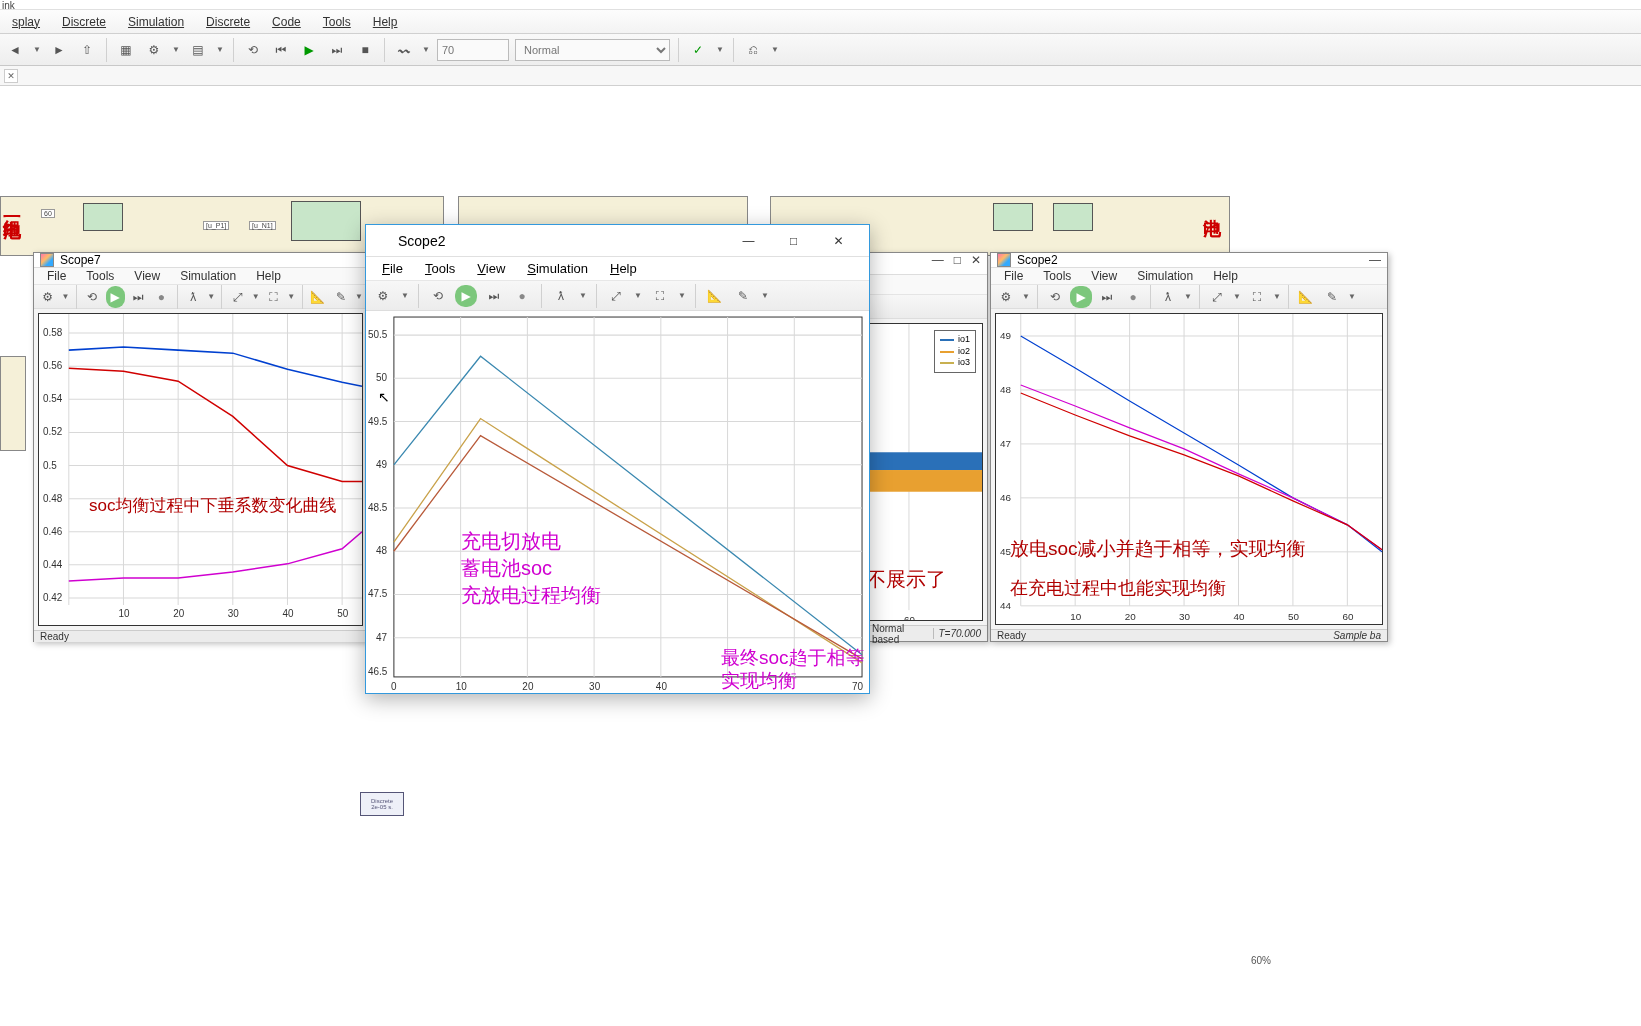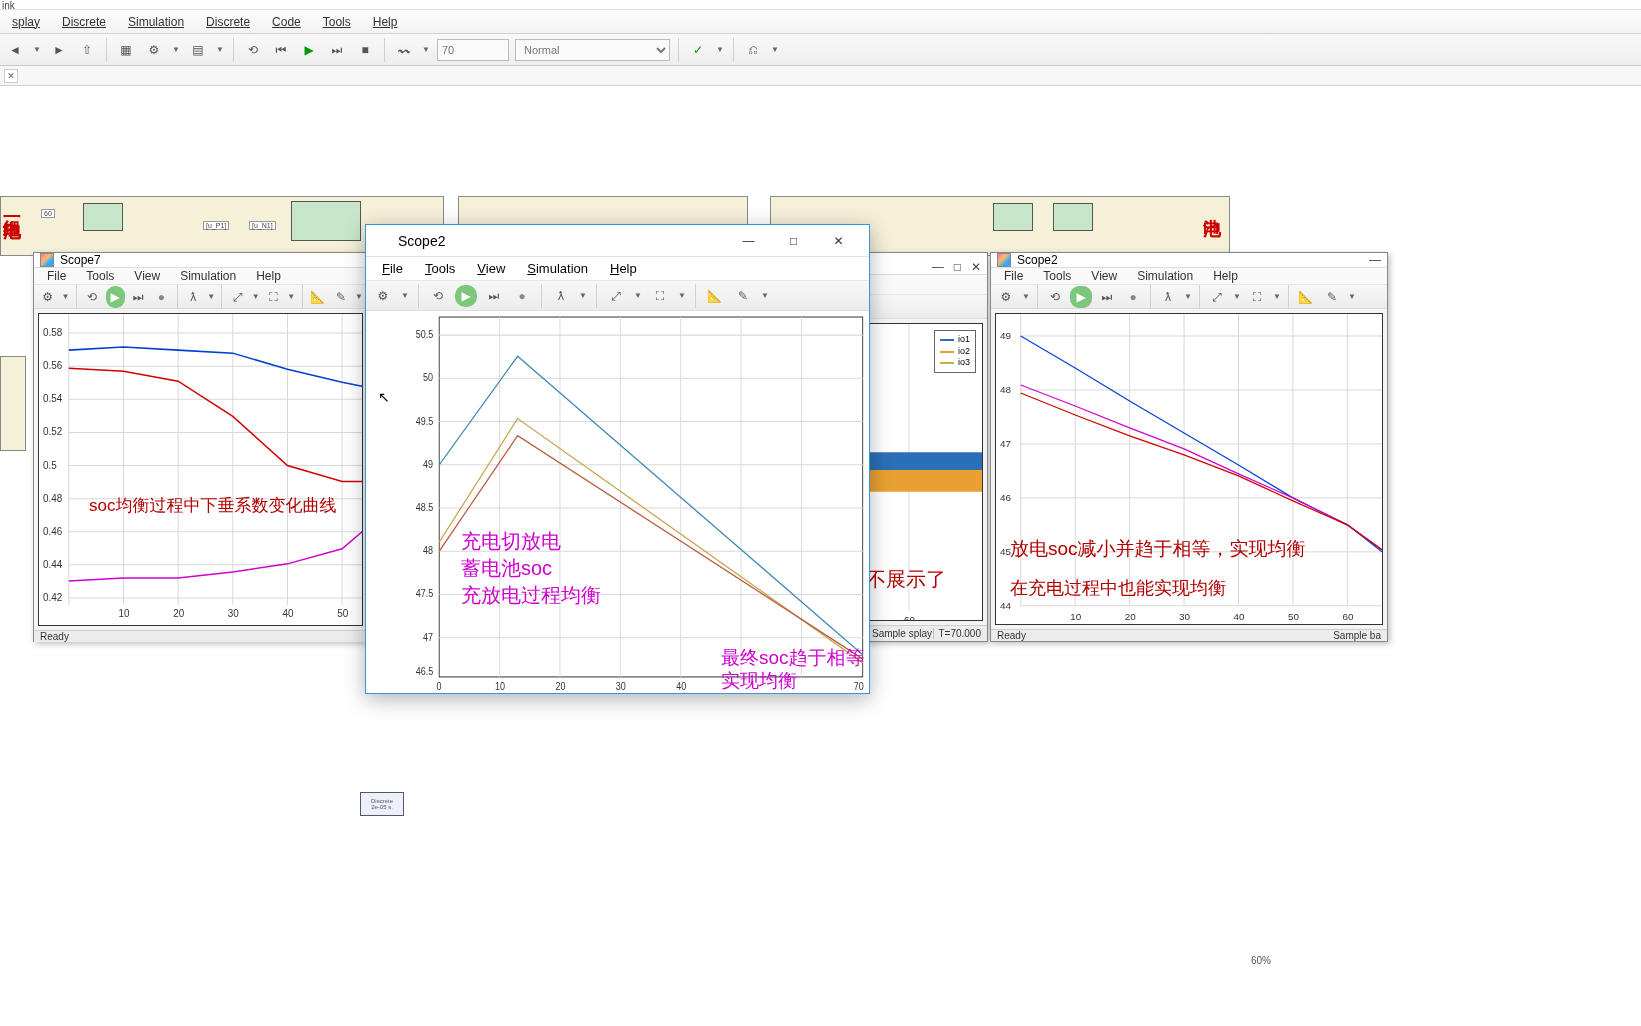--- a/index.html
+++ b/index.html
@@ -11,47 +11,47 @@
   .tb-sep { width: 1px; height: 24px; background: #d0d0d0; margin: 0 2px; }
   .tb-btn { width: 22px; height: 22px; display:flex; align-items:center; justify-content:center; border:1px solid transparent; border-radius:2px; color:#555; }
   .tb-dd { width:10px; text-align:center; color:#666; font-size:8px; }
   .tb-input { height:22px; border:1px solid #bbb; font-size:11px; padding:0 4px; background:#fafafa; color:#777; }
   .tabstrip { height: 20px; background:#f7f7f7; border-bottom:1px solid #d0d0d0; display:flex; align-items:center; padding-left:4px; }
   .tab-x { width:14px; height:14px; border:1px solid #ccc; background:#fff; font-size:9px; display:flex; align-items:center; justify-content:center; color:#666;}
   .canvas { position: relative; width: 100%; height: 880px; background:#fff; }
   .model-block { position:absolute; border:1px solid #888; background:#f5f0d8; }
   .redlabel { position:absolute; writing-mode:vertical-rl; color:#c00; font-weight:bold; font-size:18px; }
   .scope-win { position:absolute; background:#f4f4f4; border:1px solid #888; box-shadow:2px 2px 6px rgba(0,0,0,.25); display:flex; flex-direction:column; }
-  .scope-title { height:22px; display:flex; align-items:flex-end; gap:6px; padding:0 6px; background:#fff; border-bottom:1px solid #ddd; }
+  .scope-title { height:22px; display:flex; align-items:flex-start; gap:6px; padding:0 6px; background:#fff; border-bottom:1px solid #ddd; }
   .scope-title .sicon { width:14px; height:14px; background:linear-gradient(135deg,#f7a,#fb6 40%,#3af 70%); border:1px solid #888;}
   .scope-title .tctl { margin-left:auto; display:flex; gap:10px; color:#444; }
   .scope-menu { height:20px; display:flex; align-items:center; gap:2px; padding:0 4px; background:#f9f9f9; border-bottom:1px solid #e5e5e5; }
   .scope-menu span { padding:1px 9px; color:#333; }
   .scope-tb { height:24px; display:flex; align-items:center; gap:4px; padding:0 4px; background:linear-gradient(#f7f7f7,#ececec); border-bottom:1px solid #ddd; }
   .plot-area { flex:1; position:relative; background:#fff; margin:4px; border:1px solid #333; }
   .statusbar { height:16px; background:#ececec; border-top:1px solid #ccc; font-size:10px; color:#333; display:flex; align-items:center; padding:0 6px; }
-  .statusbar .right { margin-left:auto; }
+  .statusbar .right { margin-left:auto;font-style:italic; }
   .annot { position:absolute; font-size:17px; font-weight:500; pointer-events:none; }
   .grid line { stroke:#d8d8d8; stroke-width:1; }
   .axis text { font-size:10px; fill:#333; font-family: Tahoma, sans-serif; }
   .legend-box { position:absolute; border:1px solid #666; background:#fff; padding:3px 5px; font-size:9px; }
   .legend-row { display:flex; align-items:center; gap:4px; line-height:1.3;}
   .lswatch { width:14px; height:2px; }
   .subblock { position:absolute; border:1px solid #555; background:#c8e6c9; }
   .portlbl { position:absolute; font-size:7px; color:#444; border:1px solid #999; background:#fff; padding:0 2px; }
   .discrete { position:absolute; border:1px solid #557; background:#eef0f8; width:44px; height:24px; font-size:6px; color:#557; display:flex; align-items:center; justify-content:center; flex-direction:column; }
   .scope2-big { position:absolute; background:#fafafa; border:1px solid #3399dd; box-shadow:0 5px 20px rgba(0,0,0,.3); display:flex; flex-direction:column; }
   .scope2-title { height:32px; display:flex; align-items:center; gap:8px; padding:0 8px; background:#fff; border-bottom:1px solid #e0e0e0; }
   .scope2-title .tctl { margin-left:auto; display:flex; gap:0; }
   .winbtn { width:45px; height:28px; display:flex; align-items:center; justify-content:center; color:#333;}
   .scope2-menu { height:24px; display:flex; align-items:center; gap:2px; padding:0 6px; background:#fff; border-bottom:1px solid #e7e7e7; font-size:13px; }
   .scope2-menu span { padding:2px 10px; }
   .underline-first::first-letter { text-decoration:underline; }
   .scope2-tb { height:30px; display:flex; align-items:center; gap:6px; padding:0 6px; background:linear-gradient(#f7f7f7,#ececec); border-bottom:1px solid #ddd; }
-  .scope2-plot { flex:1; position:relative; background:#fff; margin:0;padding-left:48px; }
+  .scope2-plot { flex:1; position:relative; background:#fff; margin:0; }
   .footer-zoom { position:absolute; bottom:0; right:370px; font-size:10px; color:#555; }
   .cursor { position:absolute; font-size:14px; pointer-events:none; color:#000;}
 </style>
 </head>
 <body>
 
 <div class="main-titlebar">
   <span>ink</span>
 </div>
 
@@ -235,21 +235,21 @@
             <div class="lswatch" style="background:#e8a030"></div>
             <span>io2</span>
           </div>
         <div class="legend-row">
             <div class="lswatch" style="background:#c8b050"></div>
             <span>io3</span>
           </div>
       </div>
     </div>
     <div class="statusbar">
-      <span>Sample splay</span>
+      <span>Normal based</span>
       <span class="right" style="border-left:1px solid #bbb;padding-left:4px">T=70.000</span>
     </div>
   </div>
 
   <div class="scope-win" style="left:990px;top:166px;width:398px;height:390px">
     <div class="scope-title">
       <div class="sicon"></div>
       <span>Scope2</span>
       <div class="tctl">
         <span>—</span>

